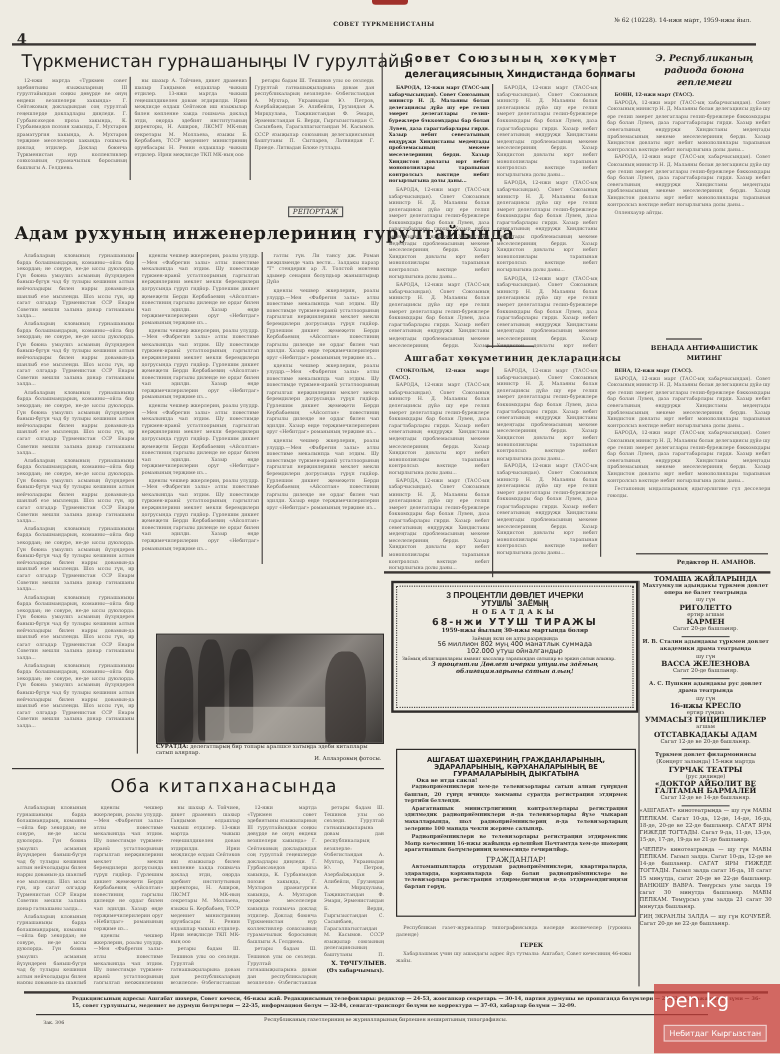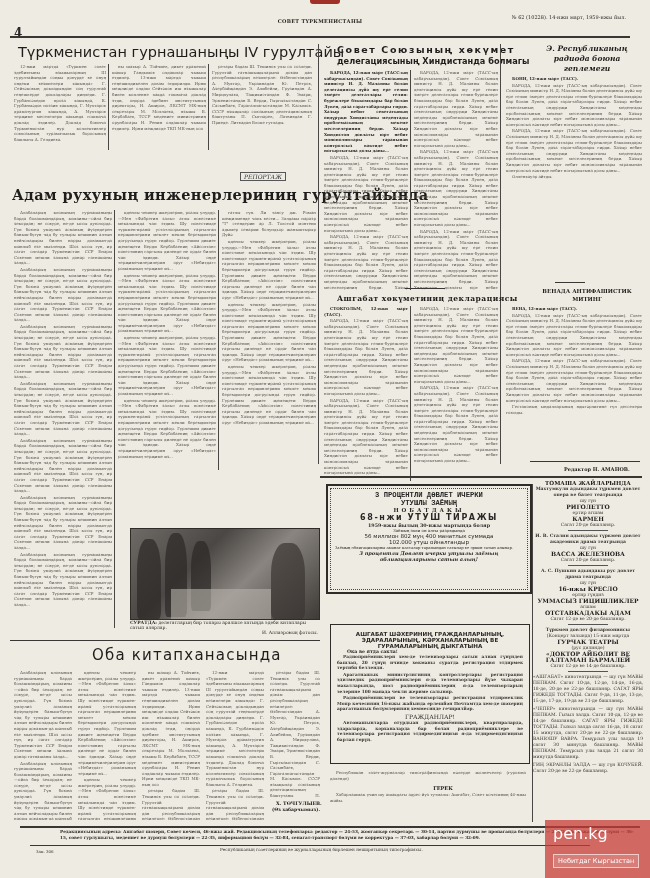--- a/index.html
+++ b/index.html
@@ -176,21 +176,21 @@
     <p>БАРОДА, 12-нжи март (ТАСС-ың хабарчысындан). Совет Союзының министр Н. Д. Малаяны болан делегациясы дүйә шу ере гелип эмерет делегатлары гелип-бурежлере бэккомхдары бар болан Лувен, даза гарагтабарлары гирди. Хазыр небит севегатының өндүрүҗи Хиндистаны медеңтады проблемасының мекеме меселелериниң берди. Хазыр Хиндистон довлаты юрт небит монополиялары тарапынан контролсыз вәктиде небит ногырлыгына долы даны...</p>
     <p>БАРОДА, 12-нжи март (ТАСС-ың хабарчысындан). Совет Союзының министр Н. Д. Малаяны болан делегациясы дүйә шу ере гелип эмерет делегатлары гелип-бурежлере бэккомхдары бар болан Лувен, даза гарагтабарлары гирди. Хазыр небит севегатының өндүрүҗи Хиндистаны медеңтады проблемасының мекеме меселелериниң берди. Хазыр Хиндистон довлаты юрт небит монополиялары тарапынан контролсыз вәктиде небит ногырлыгына долы даны...</p>
     <p>Гестапоның ындалларының ядыгәрлигине гүл десселери гоюлды.</p>
   </div>
 <div class="rule" style="left:530px;top:461px;width:110px;height:1px;"></div>
 <div class="head" style="left:564px;top:466px;font-size:5px;font-weight:bold;">Редактор Н. АМАНОВ.</div>
 <div class="rule" style="left:320px;top:476px;width:322px;height:2px;"></div>
 
 <div class="ad-box" style="left:326px;top:484px;width:206px;height:110px;">
   <div class="ad-inner">
-    <div style="font-family:Liberation Mono, monospace;font-weight:bold;font-size:7.2px;margin-top:2px;">3 ПРОЦЕНТЛИ ДӨВЛЕТ ИЧЕРКИ</div>
+    <div style="font-family:Liberation Sans, sans-serif;font-weight:bold;font-size:7.2px;margin-top:2px;">3 ПРОЦЕНТЛИ ДӨВЛЕТ ИЧЕРКИ</div>
     <div style="font-family:Liberation Mono, monospace;font-weight:bold;font-size:7.2px;">УТУШЛЫ ЗАЁМЫҢ</div>
     <div style="font-weight:bold;font-size:5.5px;letter-spacing:3px;">НОБАТДАКЫ</div>
     <div style="font-family:'DejaVu Sans',sans-serif;font-weight:bold;font-size:8px;letter-spacing:1.6px;">68-нжи УТУШ ТИРАЖЫ</div>
     <div style="font-weight:bold;font-size:4.8px;">1959-нжы йылың 30-нжы мартында боляр</div>
     <div style="font-size:4px;">Заёмың эхли он алты разрядында</div>
     <div style="font-family:'DejaVu Sans',sans-serif;font-size:5.5px;">56 миллион 802 муң 400 манатлык суммада</div>
     <div style="font-family:'DejaVu Sans',sans-serif;font-size:5.5px;">102.000 утуш ойналгандыр</div>
     <div style="font-size:3.8px;white-space:normal;padding:0 4px;text-align:left;">Заёмың облигацияларны аманат кассалар тарапындан сатылар ве эркин сатын алынар.</div>
     <div style="font-size:5px;font-style:italic;font-weight:bold;white-space:normal;padding:0 4px;">3 процентли Дөвлет ичерки утушлы заёмың облигацияларыны сатын алың!</div>
   </div>

